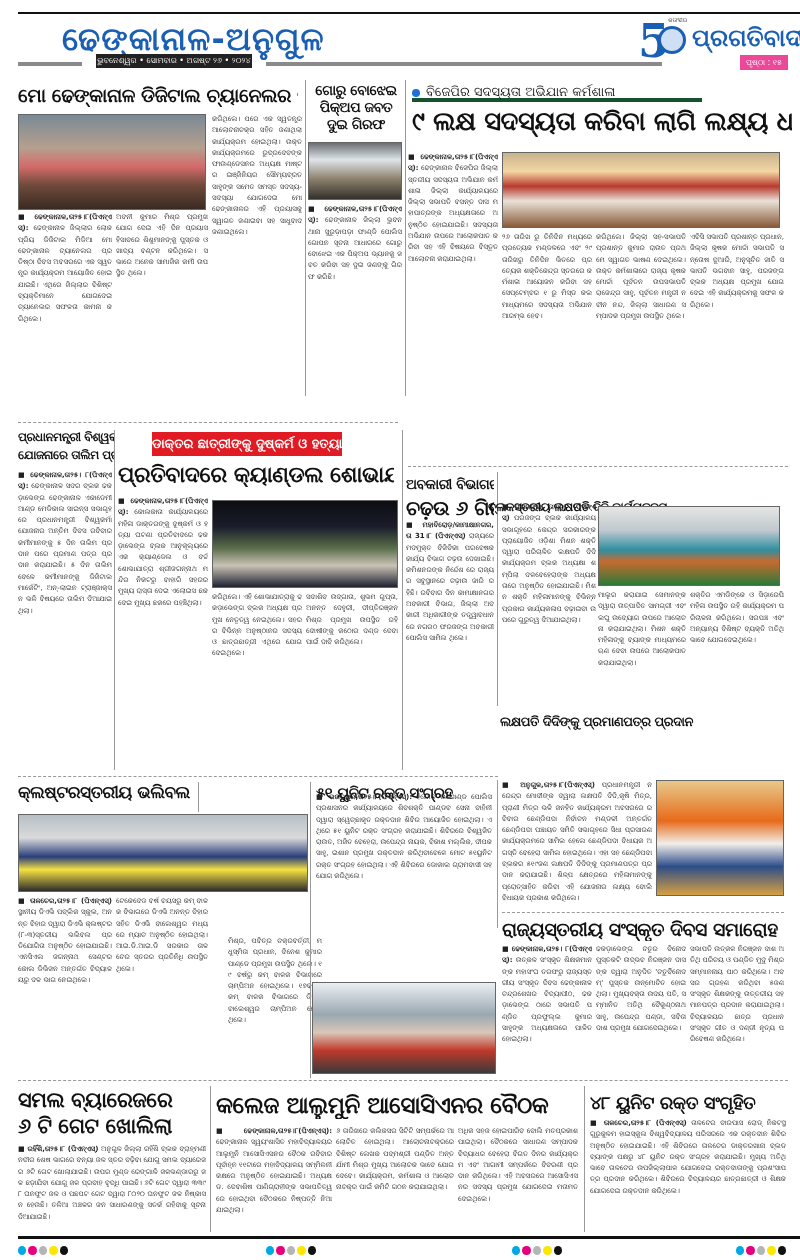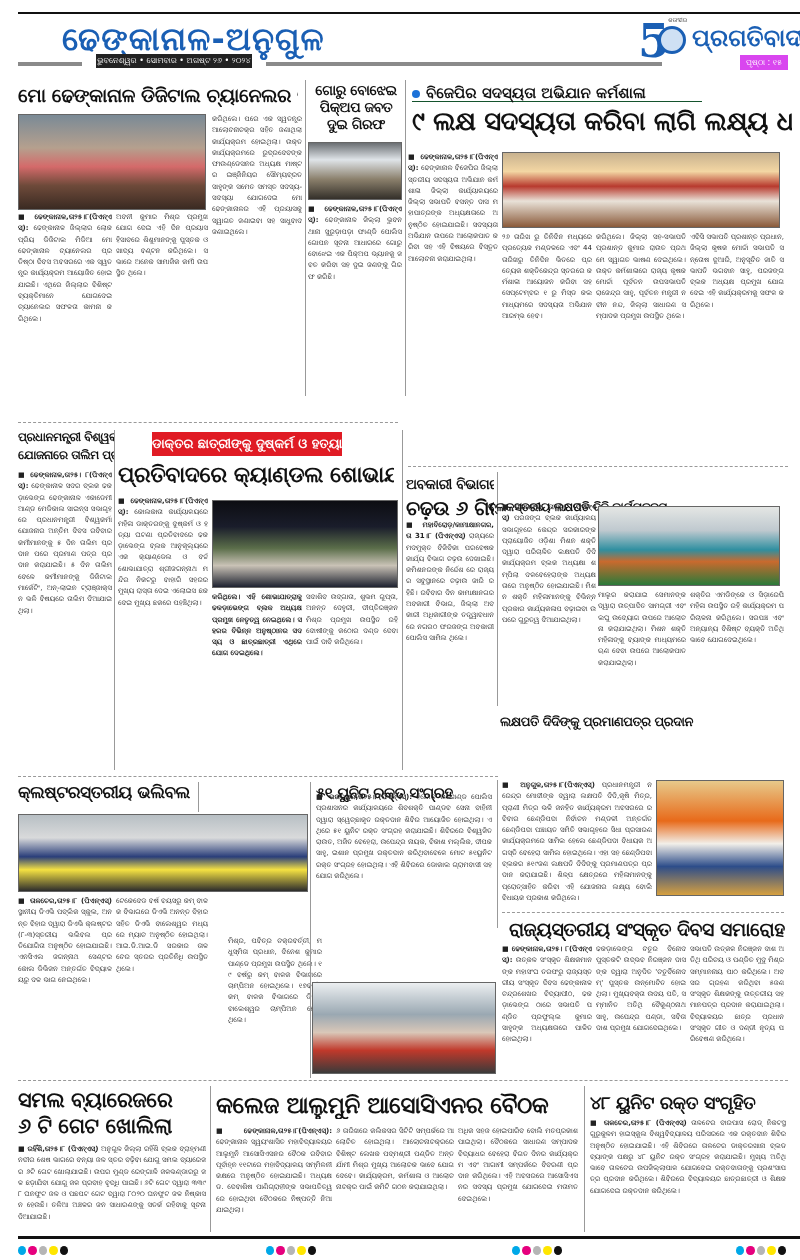--- a/index.html
+++ b/index.html
@@ -11,32 +11,32 @@
   .rule-gray { height: 4px; background: #8a8a8a; }
 
   .section-title { left: 62px; top: 20px; font-size: 32px; font-weight: bold; color: #1a5fb4; letter-spacing: 1px; white-space: nowrap; }
   .dateline { left: 96px; top: 54px; width: 156px; height: 14px; background: #222; color: #fff; font-size: 8px; line-height: 14px; text-align: center; white-space: nowrap; overflow: hidden; }
 
   .logo { left: 638px; top: 16px; width: 160px; height: 50px; }
   .logo-fifty { position: absolute; left: 0; top: 0; font-size: 46px; font-weight: bold; color: #1a5fb4; line-height: 50px; font-family: "DejaVu Serif", serif; }
   .logo-emblem { position: absolute; left: 20px; top: 10px; width: 28px; height: 28px; border-radius: 50%; border: 3px solid #1a5fb4; background: #cfe0f4; }
   .logo-name { position: absolute; left: 54px; top: 8px; font-size: 24px; font-weight: bold; color: #1a5fb4; white-space: nowrap; }
   .logo-tag { position: absolute; left: 30px; top: 0; font-size: 6px; color: #333; }
-  .page-no { left: 740px; top: 55px; width: 48px; height: 15px; background: #d946ef; color: #fff; font-size: 8px; line-height: 15px; text-align: center; }
+  .page-no { left: 740px; top: 55px; width: 48px; height: 15px; background: #ec4899; color: #fff; font-size: 8px; line-height: 15px; text-align: center; }
 
   .vrule { width: 1px; background: #999; }
   .hrule-dash { height: 0; border-top: 1px dashed #999; }
 
   .headline { font-weight: bold; color: #111; white-space: nowrap; overflow: hidden; letter-spacing: -0.5px; }
   .photo { border: 1px solid #666; overflow: hidden; }
   .body-text { font-size: 7px; line-height: 11.3px; color: #222; overflow: hidden; text-align: justify; word-break: break-all; }
   .byline { font-weight: bold; }
 
   .kicker-red { background: #e01b24; color: #fff; font-size: 13px; font-weight: bold; text-align: center; line-height: 24px; white-space: nowrap; overflow: hidden; }
-  .kicker-blue { font-size: 15px; font-weight: bold; color: #111; white-space: nowrap; border-bottom: 1px solid #14532d; }
+  .kicker-blue { font-size: 13px; font-weight: normal; color: #111; white-space: nowrap; border-bottom: 4px solid #14532d; }
   .kicker-blue .dot { display: inline-block; width: 8px; height: 8px; border-radius: 50%; background: #1c71d8; margin-right: 6px; vertical-align: middle; }
 
   .bottom-rule { left: 18px; top: 1236px; width: 782px; height: 3px; background: #111; }
   .reg { top: 1246px; height: 10px; width: 50px; display: flex; gap: 2px; }
   .reg span { display: block; width: 9px; height: 9px; border-radius: 50%; }
 
   
   .ph-event { background: linear-gradient(180deg,#7a8a96 0%,#b5a08e 35%,#d46a6a 55%,#6e4a3a 75%,#3a2a22 100%); }
   .ph-truck { background: linear-gradient(180deg,#6b6f73 0%,#dfe4e8 30%,#8a7f6b 65%,#34302a 100%); }
   .ph-meeting { background: linear-gradient(180deg,#c8b28f 0%,#f3d6a3 25%,#b83a2e 45%,#e9e2d8 65%,#8a5a3a 100%); }
@@ -87,21 +87,21 @@
 
 <div class="abs kicker-blue" style="left:412px;top:84px;width:290px;height:18px;">
   <span class="dot"></span><span>ବିଜେପିର ସଦସ୍ୟତା ଅଭିଯାନ କର୍ମଶାଳା</span>
 </div>
 <div class="abs headline" style="left:412px;top:106px;width:380px;font-size:26px;">୯ ଲକ୍ଷ ସଦସ୍ୟତା କରିବା ଲାଗି ଲକ୍ଷ୍ୟ ଧାର୍ଯ୍ୟ</div>
 <div class="abs body-text" style="left:408px;top:152px;width:90px;height:240px;">
   <span class="byline">■ ଢେଙ୍କାନାଳ,ତା୨୫।୮(ପିଏନ୍ଏସ୍):</span>
   <span>ଢେଙ୍କାନାଳ ବିଜେପିର ଜିଲ୍ଲା ସ୍ତରୀୟ ସଦସ୍ୟତା ଅଭିଯାନ କର୍ମଶାଳା ଜିଲ୍ଲା କାର୍ଯ୍ୟାଳୟରେ ଜିଲ୍ଲା ସଭାପତି ବସନ୍ତ ଦାସ ମହାପାତ୍ରଙ୍କ ଅଧ୍ୟକ୍ଷତାରେ ଅନୁଷ୍ଠିତ ହୋଇଯାଇଛି। ସଦସ୍ୟତା ଅଭିଯାନ ଉପରେ ଆଲୋକପାତ କରିବା ସହ ଏହି ବିଷୟରେ ବିସ୍ତୃତ ଆଲୋଚନା କରାଯାଇଥିଲା।</span>
 </div>
 <div class="abs photo ph-meeting" style="left:502px;top:152px;width:278px;height:76px;"></div>
-<div class="abs body-text" style="left:502px;top:232px;width:90px;height:160px;">୨୬ ତାରିଖ ରୁ ତିନିଦିନ ମଧ୍ୟରେ ପ୍ରତ୍ୟେକ ମଣ୍ଡଳରେ ଏବଂ 44 ତାରିଖରୁ ତିନିଦିନ ଭିତରେ ପ୍ରତ୍ୟେକ ଶକ୍ତିକେନ୍ଦ୍ର ସ୍ତରରେ କର୍ମଶାଳା ଆୟୋଜନ କରିବା ସହ ସେପ୍ଟେମ୍ବର ୧ ରୁ ମିସ୍ଡ କଲ ମାଧ୍ୟମରେ ସଦସ୍ୟତା ଅଭିଯାନ ଆରମ୍ଭ ହେବ।</div>
+<div class="abs body-text" style="left:502px;top:232px;width:90px;height:160px;">୨୬ ତାରିଖ ରୁ ତିନିଦିନ ମଧ୍ୟରେ ପ୍ରତ୍ୟେକ ମଣ୍ଡଳରେ ଏବଂ ୨୯ ତାରିଖରୁ ତିନିଦିନ ଭିତରେ ପ୍ରତ୍ୟେକ ଶକ୍ତିକେନ୍ଦ୍ର ସ୍ତରରେ କର୍ମଶାଳା ଆୟୋଜନ କରିବା ସହ ସେପ୍ଟେମ୍ବର ୧ ରୁ ମିସ୍ଡ କଲ ମାଧ୍ୟମରେ ସଦସ୍ୟତା ଅଭିଯାନ ଆରମ୍ଭ ହେବ।</div>
 <div class="abs body-text" style="left:596px;top:232px;width:90px;height:160px;">କରିଥିଲେ। ଜିଲ୍ଲା ସହ-ସଭାପତି ପ୍ରଶାନ୍ତ କୁମାର ରାଉତ ପ୍ରଥମେ ସ୍ୱାଗତ ଭାଷଣ ଦେଇଥିଲେ। ଉକ୍ତ କର୍ମଶାଳାରେ ରାଜ୍ୟ କୃଷକ ମୋର୍ଚ୍ଚା ପୂର୍ବତନ ଉପସଭାପତି ରାଜେନ୍ଦ୍ର ସାହୁ, ପୂର୍ବତନ ମନ୍ତ୍ରୀ ନବୀନ ନନ୍ଦ, ଜିଲ୍ଲା ସାଧାରଣ ସମ୍ପାଦକ ପ୍ରମୁଖ ଉପସ୍ଥିତ ଥିଲେ।</div>
 <div class="abs body-text" style="left:690px;top:232px;width:94px;height:160px;">ଏବିସି ସଭାପତି ପ୍ରଶାନ୍ତ ପ୍ରଧାନ, ଜିଲ୍ଲା କୃଷକ ମୋର୍ଚ୍ଚା ସଭାପତି ସନ୍ତୋଷ ଦୁଆରି, ଅନୁସୂଚିତ ଜାତି ସଭାପତି ଭଗବାନ ସାହୁ, ପରଜଙ୍ଗ ବ୍ଲକ ଅଧ୍ୟକ୍ଷ ପ୍ରମୁଖ ଯୋଗଦେଇ ଏହି କାର୍ଯ୍ୟକ୍ରମକୁ ସଫଳ କରିଥିଲେ।</div>
 
 <div class="abs hrule-dash" style="left:18px;top:422px;width:380px;"></div>
 <div class="abs hrule-dash" style="left:408px;top:466px;width:380px;"></div>
 
 <div class="abs headline" style="left:18px;top:430px;width:96px;font-size:12px;text-align:center;">ପ୍ରଧାନମନ୍ତ୍ରୀ ବିଶ୍ୱକର୍ମା</div>
 <div class="abs headline" style="left:18px;top:448px;width:96px;font-size:12px;text-align:center;">ଯୋଜନାରେ ତାଲିମ ପ୍ରଦାନ</div>
 <div class="abs body-text" style="left:18px;top:470px;width:94px;height:300px;">
   <span class="byline">■ ଢେଙ୍କାନାଳ,ତା୨୫। ୮(ପିଏନ୍ଏସ୍):</span>
@@ -110,21 +110,21 @@
 
 <div class="abs vrule" style="left:114px;top:430px;height:340px;"></div>
 
 <div class="abs kicker-red" style="left:152px;top:432px;width:190px;height:24px;">ଡାକ୍ତର ଛାତ୍ରୀଙ୍କୁ ଦୁଷ୍କର୍ମ ଓ ହତ୍ୟା ଘଟଣା</div>
 <div class="abs headline" style="left:118px;top:462px;width:276px;font-size:22px;">ପ୍ରତିବାଦରେ କ୍ୟାଣ୍ଡଲ ଶୋଭାଯାତ୍ରା</div>
 <div class="abs body-text" style="left:118px;top:496px;width:90px;height:270px;">
   <span class="byline">■ ଢେଙ୍କାନାଳ,ତା୨୫।୮(ପିଏନ୍ଏସ୍):</span>
   <span>କୋଲକାତା କାର୍ଯ୍ୟାଳୟରେ ମହିଳା ଡାକ୍ତରଙ୍କୁ ଦୁଷ୍କର୍ମ ଓ ହତ୍ୟା ଘଟଣା ପ୍ରତିବାଦରେ ଢକଡ଼ାଭେଙ୍ଗ ବ୍ଲକ ଆନୁକୂଲ୍ୟରେ ଏକ କ୍ୟାଣ୍ଡେଲ ଓ ବର୍ଚ୍ଚ ଶୋଭାଯାତ୍ରା ଶ୍ରୀଜଗନ୍ନାଥ ମନ୍ଦିର ନିକଟରୁ ବାହାରି ସହରର ମୁଖ୍ୟ ରାସ୍ତା ଦେଇ ଏଲୋଇସ ଛକ ଦେଇ ମୁଖ୍ୟ ଛକରେ ପହଞ୍ଚିଥିଲା।</span>
 </div>
 <div class="abs photo ph-night" style="left:212px;top:500px;width:186px;height:88px;"></div>
-<div class="abs body-text" style="left:212px;top:592px;width:90px;height:174px;font-weight:bold;">କରିଥିଲେ। ଏହି ଶୋଭାଯାତ୍ରାକୁ ଢକଡ଼ାଭେଙ୍ଗ ବ୍ଲକ ଅଧ୍ୟକ୍ଷ ପ୍ରମୁଖ ନେତୃତ୍ୱ ନେଇଥିଲେ। ସହରର ବିଭିନ୍ନ ଅନୁଷ୍ଠାନର ସଦସ୍ୟ ଓ ଛାତ୍ରଛାତ୍ରୀ ଏଥିରେ ଯୋଗ ଦେଇଥିଲେ।</div>
+<div class="abs body-text" style="left:212px;top:592px;width:90px;height:174px;">କରିଥିଲେ। ଏହି ଶୋଭାଯାତ୍ରାକୁ ଢକଡ଼ାଭେଙ୍ଗ ବ୍ଲକ ଅଧ୍ୟକ୍ଷ ପ୍ରମୁଖ ନେତୃତ୍ୱ ନେଇଥିଲେ। ସହରର ବିଭିନ୍ନ ଅନୁଷ୍ଠାନର ସଦସ୍ୟ ଓ ଛାତ୍ରଛାତ୍ରୀ ଏଥିରେ ଯୋଗ ଦେଇଥିଲେ।</div>
 <div class="abs body-text" style="left:306px;top:592px;width:92px;height:174px;">ସଦାଶିବ ଉଦ୍ଗାତା, ଶୁଭମ ଗୁପ୍ତା, ଅନନ୍ତ ଦେହୁରୀ, ଦୀପ୍ତିରଞ୍ଜନ ମିଶ୍ର ପ୍ରମୁଖ ଉପସ୍ଥିତ ରହି ଦୋଷୀଙ୍କୁ କଠୋର ଦଣ୍ଡ ଦେବା ପାଇଁ ଦାବି କରିଥିଲେ।</div>
 
 <div class="abs vrule" style="left:402px;top:430px;height:340px;"></div>
 
 <div class="abs headline" style="left:406px;top:476px;width:88px;font-size:14px;text-align:center;">ଅବକାରୀ ବିଭାଗର</div>
 <div class="abs headline" style="left:406px;top:496px;width:88px;font-size:20px;text-align:center;">ଚଢ଼ଉ ୬ ଗିରଫ</div>
 <div class="abs body-text" style="left:406px;top:520px;width:88px;height:184px;">
   <span class="byline">■ ମହାବିରୋଡ଼/କାମାକ୍ଷାନଗର, ତା 31।୮ (ପିଏନ୍ଏସ୍)</span>
   <span>ରାଜ୍ୟରେ ମଦମୁକ୍ତ ବିଜିବିକା ପରବେଷକ କାର୍ଯ୍ୟ ବିଭାଗ ଚଢ଼ଉ ଦେଖାଇଛି। କମିଶନରଙ୍କ ନିର୍ଦ୍ଦେଶ ରେ ରାଜ୍ୟର ସବୁସ୍ଥାନରେ ଚଢ଼ାଉ ଜାରି ରହିଛି। ରବିବାର ଦିନ କାମାକ୍ଷାନଗର ଅବକାରୀ ବିଭାଗ, ଜିଲ୍ଲା ଅବକାରୀ ଅଧିକାରୀଙ୍କ ତତ୍ତ୍ୱାବଧାନରେ ନଗରଠ ଫରଜଙ୍ଗ ଅବକାରୀ ପୋଲିସ ସାମିଲ ଥିଲେ।</span>
 </div>
@@ -166,21 +166,21 @@
 <div class="abs vrule" style="left:497px;top:780px;height:148px;"></div>
 
 <div class="abs body-text" style="left:502px;top:780px;width:150px;height:130px;">
   <span class="byline">■ ଅନୁଗୁଳ,ତା୨୫।୮(ପିଏନ୍ଏସ୍)</span>
   <span>ପ୍ରଧାନମନ୍ତ୍ରୀ ନରେନ୍ଦ୍ର ମୋଦୀଙ୍କ ଦ୍ୱାରା ଲକ୍ଷପତି ଦିଦି,କୃଷି ମିତ୍ର,ପ୍ରାଣୀ ମିତ୍ର ଭଳି ଜନହିତ କାର୍ଯ୍ୟକ୍ରମ ଅବସରରେ ରବିବାର ଛେଣ୍ଡିପଦା ନିର୍ବାଚନ ମଣ୍ଡଳୀ ଅନ୍ତର୍ଗତ ଛେଣ୍ଡିପଦା ପଞ୍ଚାୟତ ସମିତି ସଭାଗୃହରେ ସିଧା ପ୍ରସାରଣ କାର୍ଯ୍ୟକ୍ରମରେ ସାମିଲ ହେଲେ ଛେଣ୍ଡିପଦା ବିଧାୟକ ଅଗସ୍ତି ବେହେରା ସାମିଲ ହୋଇଥିଲେ। ଏହା ସହ ଛେଣ୍ଡିପଦା ବ୍ଲକର ୫୧୯ଜଣ ଲକ୍ଷପତି ଦିଦିଙ୍କୁ ପ୍ରମାଣପତ୍ର ପ୍ରଦାନ କରାଯାଇଛି। ଶିଳ୍ପ କ୍ଷେତ୍ରରେ ମହିଳାମାନଙ୍କୁ ପ୍ରୋତ୍ସାହିତ କରିବା ଏହି ଯୋଜନାର ଲକ୍ଷ୍ୟ ବୋଲି ବିଧାୟକ ପ୍ରକାଶ କରିଥିଲେ।</span>
 </div>
 <div class="abs photo ph-award" style="left:656px;top:780px;width:128px;height:116px;"></div>
 
 <div class="abs hrule-dash" style="left:502px;top:912px;width:282px;"></div>
 
-<div class="abs headline" style="left:502px;top:918px;width:290px;font-size:19px;margin-left:7px;">ରାଜ୍ୟସ୍ତରୀୟ ସଂସ୍କୃତ ଦିବସ ସମାରୋହ</div>
+<div class="abs headline" style="left:502px;top:918px;width:290px;font-size:19px;">ରାଜ୍ୟସ୍ତରୀୟ ସଂସ୍କୃତ ଦିବସ ସମାରୋହ</div>
 <div class="abs body-text" style="left:502px;top:944px;width:90px;height:130px;">
   <span class="byline">■ ଢେଙ୍କାନାଳ,ତା୨୫। ୮(ପିଏନ୍ଏସ୍):</span>
   <span>ଉତ୍କଳ ସଂସ୍କୃତ ଶିକ୍ଷକମାନଙ୍କ ମହାସଂଘ ତରଫରୁ ରାଜ୍ୟସ୍ତରୀୟ ସଂସ୍କୃତ ଦିବସ ଢେଙ୍କାନାଳ ଚନ୍ଦ୍ରଶେଖର ବିଦ୍ୟାପୀଠ, ଢକଡ଼ାଭେଙ୍ଗ ଠାରେ ସଭାପତି ପଣ୍ଡିତ ପ୍ରଫୁଲ୍ଲ କୁମାର ସାହୁଙ୍କ ଅଧ୍ୟକ୍ଷତାରେ ପାଳିତ ହୋଇଥିଲା।</span>
 </div>
 <div class="abs body-text" style="left:596px;top:944px;width:90px;height:130px;">ଢକଡ଼ାଭେଙ୍ଗ ଚତୁର ବିନୋଦ ପୁସ୍ତକଟି ଉଦ୍ଭବ ନିରଞ୍ଜନ ଦାସଙ୍କ ଦ୍ୱାରା ଅନୁଦିତ 'ଚତୁର୍ବିନୋଦମ୍' ପୁସ୍ତକ ଉନ୍ମୋଚିତ ହୋଇଥିଲା। ମୁଖ୍ୟବକ୍ତା ଉଦୟ ପତି, ସମ୍ମାନିତ ଅତିଥି ବୈକୁଣ୍ଠନାଥ ସାହୁ, ଉପେନ୍ଦ୍ର ପଣ୍ଡା, ସବିତା ଦାଶ ପ୍ରମୁଖ ଯୋଗଦେଇଥିଲେ।</div>
 <div class="abs body-text" style="left:690px;top:944px;width:94px;height:130px;">ସଭାପତି ଉତ୍କଳ ନିରଞ୍ଜନ ଦାଶ ଅତିଥି ପରିଚୟ ଓ ପଣ୍ଡିତ ମୁଦୁ ମିଶ୍ର ସମ୍ମାନନାୟ ପାଠ କରିଥିଲେ। ଅବସର ଗ୍ରହଣ କରିଥିବା ୫ଜଣ ସଂସ୍କୃତ ଶିକ୍ଷକଙ୍କୁ ଉତ୍ତରୀୟ ସହ ମାନପତ୍ର ପ୍ରଦାନ କରାଯାଇଥିଲା। ବିଦ୍ୟାଳୟର ଛାତ୍ର ପ୍ରଧାନ ସଂସ୍କୃତ ଗୀତ ଓ ଦଣ୍ଡୀ ନୃତ୍ୟ ପରିବେଷଣ କରିଥିଲେ।</div>
 
 <div class="abs hrule-dash" style="left:18px;top:1080px;width:770px;"></div>
 
 <div class="abs headline" style="left:18px;top:1088px;width:188px;font-size:21px;">ସମଲ ବ୍ୟାରେଜରେ</div>

